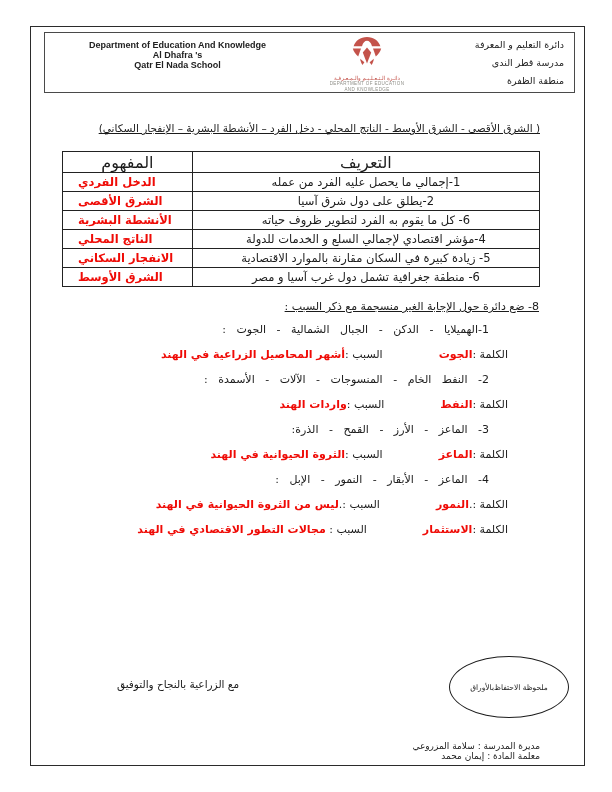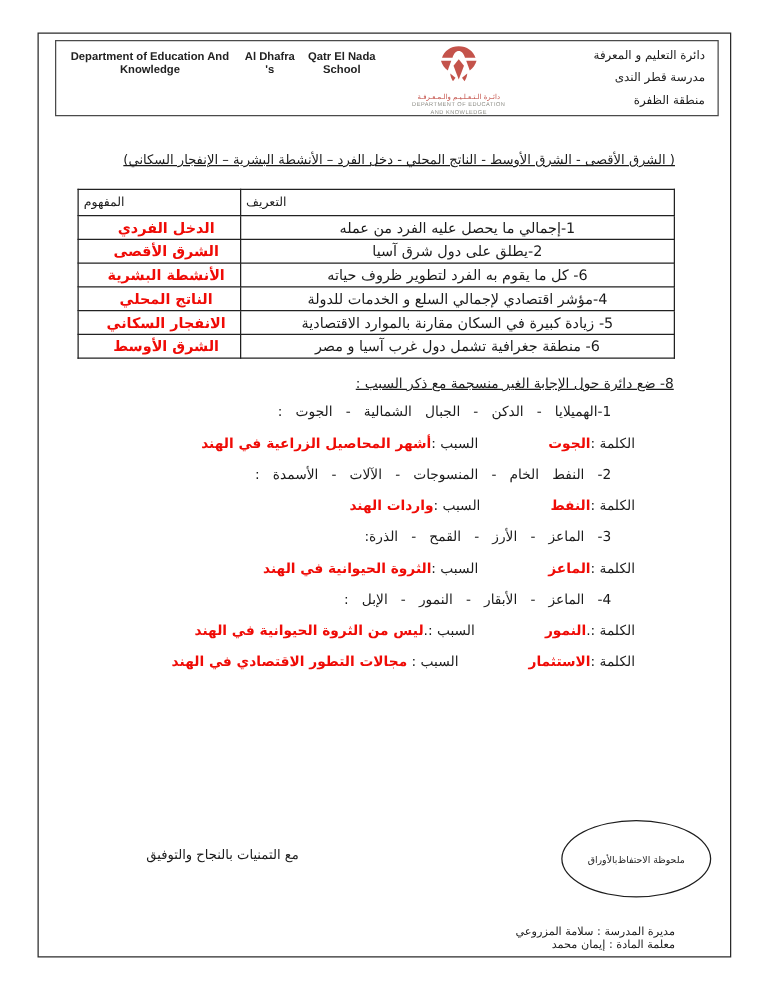--- a/index.html
+++ b/index.html
@@ -14,21 +14,21 @@
     border:1.5px solid #2b2b2b;
   }
   
   .header-box {
     position:absolute; left:13px; top:5px; right:9px; height:61px;
     border:1px solid #4a4a4a; display:flex; align-items:stretch;
   }
   .hdr-en {
     width:265px; text-align:center; padding-top:7px;
     font-family:"Liberation Sans", sans-serif; font-weight:bold; font-size:9px;
-    color:#222; display:flex; flex-direction:row; justify-content:space-between;
+    color:#222; display:flex; flex-direction:column; justify-content:flex-start;
     padding-bottom:7px;
   }
   .hdr-logo {
     flex:1; display:flex; flex-direction:column; align-items:center;
     justify-content:flex-start; padding-top:3px;
   }
   .hdr-logo .logo-caption-ar { font-size:5.5px; color:var(--logo-red); letter-spacing:1px; margin-top:1px; }
   .hdr-logo .logo-caption-en { font-size:4.5px; color:#8d8d86; letter-spacing:.4px; text-align:center; line-height:5.5px; font-family:"Liberation Sans", sans-serif; }
   .hdr-ar {
     width:150px; direction:rtl; text-align:right; padding:6px 10px 6px 0;
@@ -44,25 +44,25 @@
   .q7-options {
     position:absolute; top:95px; right:44px; left:8px;
     font-size:10.5px; text-decoration:underline; white-space:nowrap;
   }
   
   .concept-table {
     position:absolute; top:124px; left:31px; width:478px;
     border-collapse:collapse; font-size:11.5px;
   }
   .concept-table th, .concept-table td { border:1px solid #222; height:19px; padding:0 4px; }
-  .concept-table th { font-weight:normal; text-align:left; font-size:10px; height:21px; }
+  .concept-table th { font-weight:normal; text-align:center; font-size:16px; height:21px; }
   .concept-table .def-col { width:348px; }
   .concept-table .con-col { width:130px; }
   .concept-table td.def { text-align:center; }
-  .concept-table td.con { text-align:center;padding-left:15px; }
+  .concept-table td.con { text-align:left;padding-left:15px; }
   
   .q8-heading {
     position:absolute; top:273px; right:45px; left:20px;
     font-size:11px; text-decoration:underline;
   }
   .q8-lines { position:absolute; top:290px; right:0; left:0; direction:rtl; }
   .q8-line { height:25px; line-height:25px; font-size:11px; }
   .item-line { padding-right:95px; word-spacing:7px; }
   .answer-line { display:flex; gap:56px; padding-right:76px; }
   .answer-line .lbl { color:#1b1b1b; font-weight:normal; }
@@ -189,21 +189,21 @@
         <span><span class="lbl">الكلمة :</span><span class="red">الاستثمار</span></span>
         <span><span class="lbl">السبب : </span><span class="red">مجالات التطور الاقتصادي في الهند</span></span>
       </div>
     </div>
 
     <div class="stamp">
       <div>ملحوظة الاحتفاظ</div>
       <div>بالأوراق</div>
     </div>
 
-    <div class="wishes">مع التمنيات بالنجاح والتوفيق</div>
+    <div class="wishes">مع الزراعية بالنجاح والتوفيق</div>
 
     <div class="footer-row">
       <div class="rtl">مديرة المدرسة : سلامة المزروعي</div>
       <div class="rtl">معلمة المادة : إيمان محمد</div>
     </div>
 
   </div>
 </div>
 
 </body></html>

